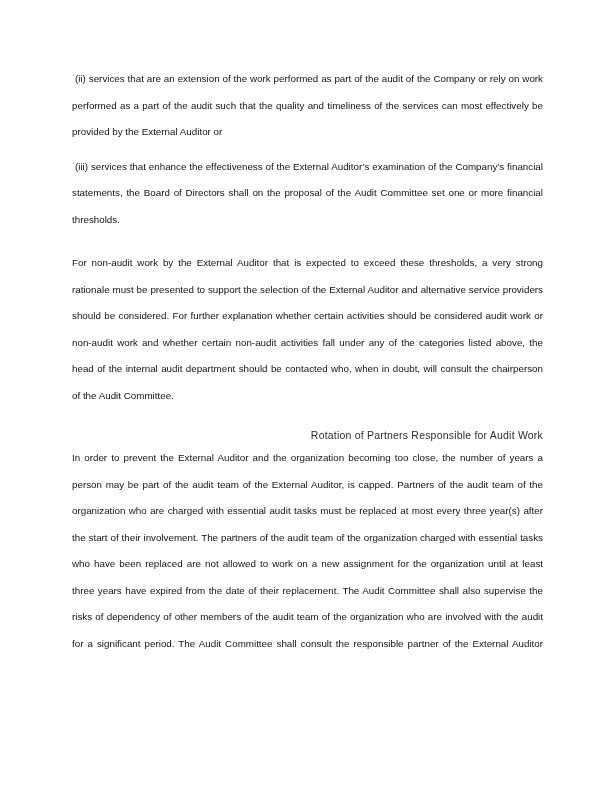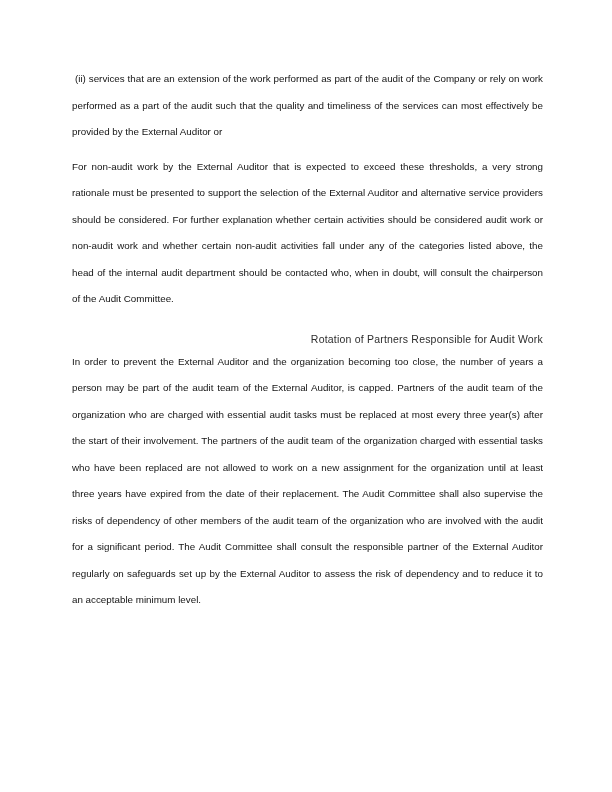--- a/index.html
+++ b/index.html
@@ -60,19 +60,20 @@
   .footer .bold {
     font-weight: bold;
   }
 </style>
 </head>
 <body>
 
 <div class="page">
   <div class="content">
     <p class="body indent-sm">(ii) services that are an extension of the work performed as part of the audit of the Company or rely on work performed as a part of the audit such that the quality and timeliness of the services can most effectively be provided by the External Auditor or</p>
+    <p class="body indent-sm gap-after">(iii) services that enhance the effectiveness of the External Auditor’s examination of the Company’s financial statements, the Board of Directors shall on the proposal of the Audit Committee set one or more financial thresholds.</p>
     <p class="body">For non-audit work by the External Auditor that is expected to exceed these thresholds, a very strong rationale must be presented to support the selection of the External Auditor and alternative service providers should be considered. For further explanation whether certain activities should be considered audit work or non-audit work and whether certain non-audit activities fall under any of the categories listed above, the head of the internal audit department should be contacted who, when in doubt, will consult the chairperson of the Audit Committee.</p>
     <h2 class="section-heading">Rotation of Partners Responsible for Audit Work</h2>
     <p class="body">In order to prevent the External Auditor and the organization becoming too close, the number of years a person may be part of the audit team of the External Auditor, is capped. Partners of the audit team of the organization who are charged with essential audit tasks must be replaced at most every three year(s) after the start of their involvement. The partners of the audit team of the organization charged with essential tasks who have been replaced are not allowed to work on a new assignment for the organization until at least three years have expired from the date of their replacement. The Audit Committee shall also supervise the risks of dependency of other members of the audit team of the organization who are involved with the audit for a significant period. The Audit Committee shall consult the responsible partner of the External Auditor regularly on safeguards set up by the External Auditor to assess the risk of dependency and to reduce it to an acceptable minimum level.</p>
   </div>
 
   <div class="footer"><span>Page</span> <span class="bold">31</span> <span>of</span> <span class="bold">33</span></div>
 </div>
 
 </body></html>

